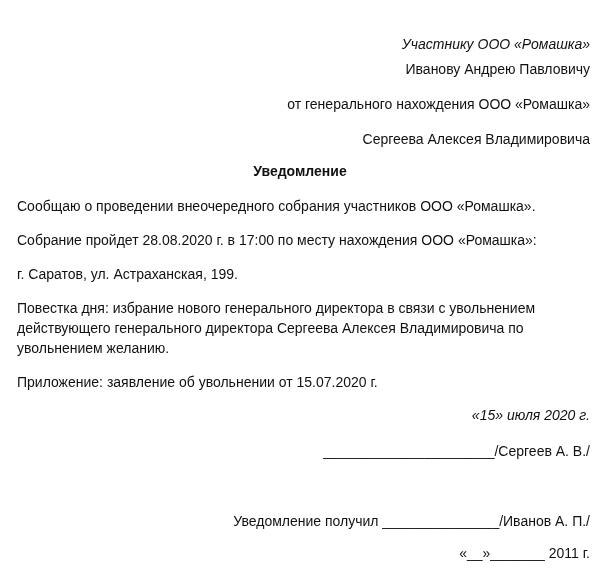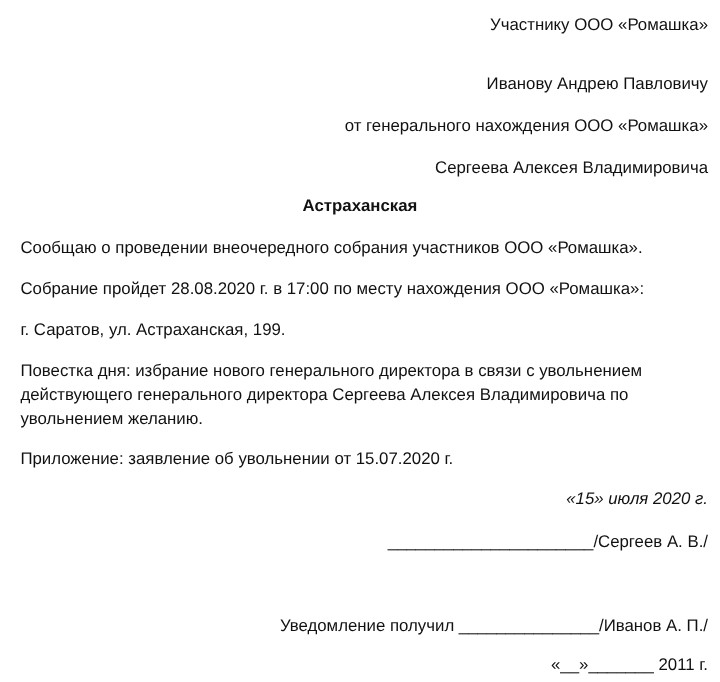--- a/index.html
+++ b/index.html
@@ -8,26 +8,26 @@
   .line { position:absolute; white-space:nowrap; line-height:17px; }
   .r { right:10px; text-align:right; }
   .l { left:17px; }
   .i { }
   .b { font-weight:bold; }
   .c { left:0; right:0; text-align:center; }
 </style>
 </head>
 <body>
 
-<div class="line r" style="top:12px;">Участнику ООО «Ромашка»</div>
+<div class="line r" style="top:36px;font-style:italic;">Участнику ООО «Ромашка»</div>
 <div class="line r i" style="top:61px;">Иванову Андрею Павловичу</div>
 <div class="line r" style="top:96px;">от генерального нахождения ООО «Ромашка»</div>
 <div class="line r i" style="top:131px;">Сергеева Алексея Владимировича</div>
 
-<div class="line c b" style="top:163px;">Астраханская</div>
+<div class="line c b" style="top:163px;">Уведомление</div>
 
 <div class="line l" style="top:198px;">Сообщаю о проведении внеочередного собрания участников ООО «Ромашка».</div>
 <div class="line l" style="top:232px;">Собрание пройдет 28.08.2020 г. в 17:00 по месту нахождения ООО «Ромашка»:</div>
 <div class="line l" style="top:266px;">г. Саратов, ул. Астраханская, 199.</div>
 
 <div class="line l" style="top:300px;">Повестка дня: избрание нового генерального директора в связи с увольнением</div>
 <div class="line l" style="top:320px;">действующего генерального директора Сергеева Алексея Владимировича по</div>
 <div class="line l" style="top:340px;">увольнением желанию.</div>
 
 <div class="line l" style="top:374px;">Приложение: заявление об увольнении от 15.07.2020 г.</div>

